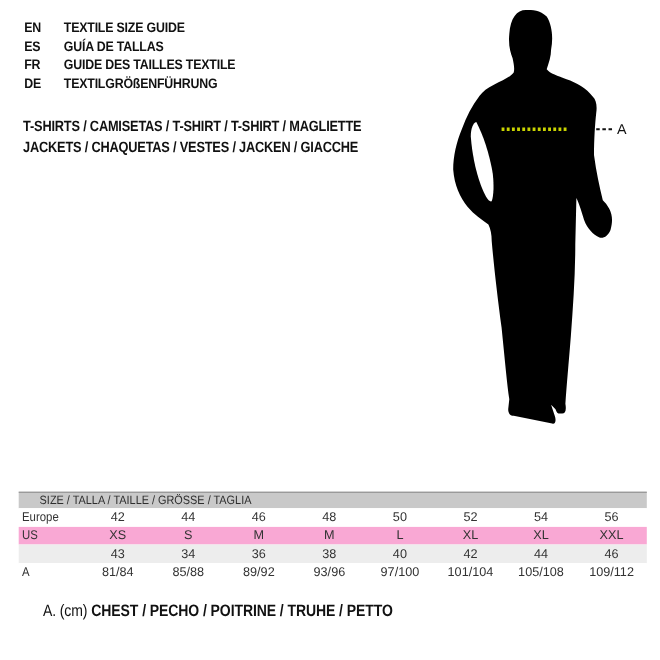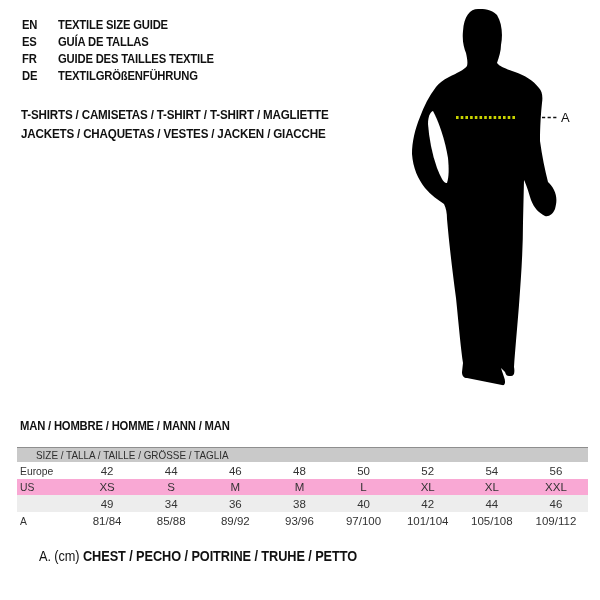--- a/index.html
+++ b/index.html
@@ -120,21 +120,20 @@
       C439,122 445,140 448,158
       C449,168 449,177 447,183
       C444,184 441,178 437,168
       C432,154 429,138 428,124
       C428,117 430,112 433,111 Z"></path>
     <line x1="456" y1="117.5" x2="517" y2="117.5" stroke="#c9d400" stroke-width="3.2" stroke-dasharray="2.6,2.1"></line>
     <line x1="542" y1="117.5" x2="557" y2="117.5" stroke="#111111" stroke-width="1.6" stroke-dasharray="3.2,2.4"></line>
     <text x="561" y="122" font-size="13" fill="#111111" font-family="Liberation Sans, sans-serif">A</text>
   </svg>
 
-  <div class="section-title"><span class="cond">MAN / HOMBRE / HOMME / MANN / MAN</span></div>
 
   <div class="size-table">
     <div class="st-header">
       <span class="cond">SIZE / TALLA / TAILLE / GRÖSSE / TAGLIA</span>
     </div>
     <div class="st-row row-europe">
       <div class="lbl"><span class="cond">Europe</span></div>
       <div class="cell">42</div>
       <div class="cell">44</div>
       <div class="cell">46</div>
@@ -150,21 +149,21 @@
       <div class="cell">S</div>
       <div class="cell">M</div>
       <div class="cell">M</div>
       <div class="cell">L</div>
       <div class="cell">XL</div>
       <div class="cell">XL</div>
       <div class="cell">XXL</div>
     </div>
     <div class="st-row row-num">
       <div class="lbl"><span class="cond"></span></div>
-      <div class="cell">49</div>
+      <div class="cell">43</div>
       <div class="cell">34</div>
       <div class="cell">36</div>
       <div class="cell">38</div>
       <div class="cell">40</div>
       <div class="cell">42</div>
       <div class="cell">44</div>
       <div class="cell">46</div>
     </div>
     <div class="st-row row-a">
       <div class="lbl"><span class="cond">A</span></div>

